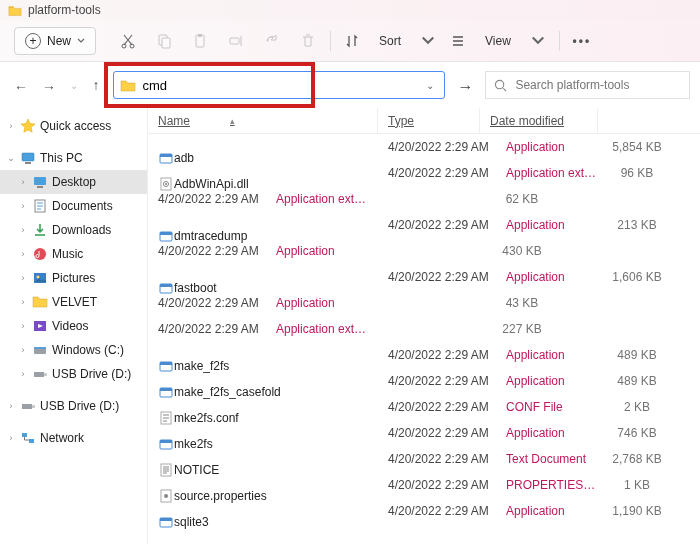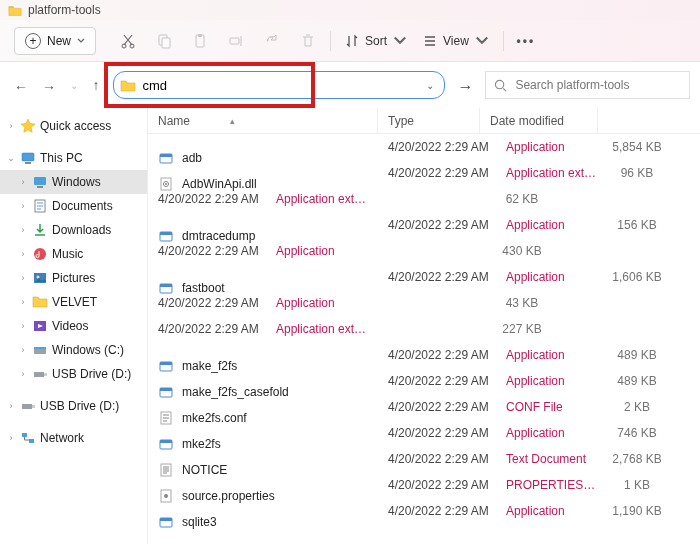--- a/index.html
+++ b/index.html
@@ -6,52 +6,52 @@
   html, body { width: 700px; height: 544px; font-family: "Segoe UI", Arial, sans-serif; font-size: 12px; color: #222; overflow: hidden; background: #fff; }
   .titlebar { height: 20px; display: flex; align-items: center; padding-left: 8px; background: linear-gradient(90deg,#faf6f6 0%,#fbeef2 100%); }
   .titlebar .folder-icon { width: 14px; height: 12px; margin-right: 6px; }
   .titlebar .title { font-size: 12px; color: #444; }
   .toolbar { height: 42px; display: flex; align-items: center; padding: 0 14px; background: linear-gradient(90deg,#fbf9f9 0%,#fceff3 100%); border-bottom: 1px solid #e5e5e5; }
   .new-btn { display: flex; align-items: center; gap: 6px; height: 28px; padding: 0 10px; border: 1px solid #d4d4d4; border-radius: 4px; background: #fdfdfd; cursor: pointer; font-size: 12px; }
   .tb-icon { width: 16px; height: 16px; display: flex; align-items: center; justify-content: center; color: #888; }
   .tb-icon.disabled { opacity: .45; }
   .tb-group { display: flex; gap: 20px; margin-left: 24px; }
   .divider-v { width: 1px; height: 20px; background: #dcdcdc; margin: 0 14px; }
-  .tb-labeled { display: flex; align-items: center; gap: 6px; font-size: 12px; color: #333; cursor: pointer; }
+  .tb-labeled { display: flex; align-items: center; gap: 20px; font-size: 12px; color: #333; cursor: pointer; }
   .tb-labeled svg { width: 14px; height: 14px; }
   .navbar { height: 46px; display: flex; align-items: center; padding: 8px 10px; gap: 10px; background: #fff; }
   .nav-arrows { display: flex; gap: 14px; align-items: center; padding: 0 4px; }
   .nav-arrows .arr { color: #555; font-size: 14px; cursor: pointer; }
   .nav-arrows .arr.dim { color: #bbb; }
   .addr-wrap { position: relative; flex: 0 0 332px; }
   .addr-highlight { position: absolute; top: -9px; left: -9px; right: 130px; bottom: -9px; border: 4px solid #cf1e1e; pointer-events: none; }
-  .addr-bar { height: 28px; border: 1px solid #4c8bf5; display: flex; align-items: center; padding: 12px 6px; border-radius: 12px; background: #fff; }
+  .addr-bar { height: 28px; border: 1px solid #4c8bf5; display: flex; align-items: center; padding: 12px 6px; border-radius: 3px; background: #fff; }
   .addr-bar .folder-icon { width: 16px; height: 14px; margin-right: 6px; }
   .addr-input { border: none; outline: none; font-size: 13px; flex: 1; }
   .addr-caret { margin-left: auto; color: #666; font-size: 10px; padding: 0 4px; }
   .go-btn { font-size: 16px; color: #444; cursor: pointer; padding: 0 2px; }
   .search-box { flex: 1; height: 28px; border: 1px solid #e0e0e0; border-radius: 0; display: flex; align-items: center; padding: 0 8px; gap: 8px; color: #777; font-size: 12px; background: #fff; }
   .body { display: flex; height: calc(544px - 20px - 42px - 46px); }
   .sidebar { width: 148px; border-right: 1px solid #eee; padding-top: 6px; overflow: hidden; }
   .tree-item { display: flex; align-items: center; height: 24px; padding-left: 6px; gap: 4px; font-size: 12px; color: #222; cursor: pointer; }
   .tree-item .chev { width: 10px; text-align: center; color: #888; font-size: 9px; }
   .tree-item .tico { width: 16px; height: 16px; display: flex; align-items: center; justify-content: center; }
   .tree-item.sel { background: #e5e5e5; }
   .tree-item.grandchild { padding-left: 18px; }
   .main { flex: 1; overflow: hidden; display: flex; flex-direction: column; }
-  .cols { display: flex; height: 26px; align-items: center; border-bottom: 1px solid #eee; color: #555; font-size: 12px; }
+  .cols { display: flex; height: 26px; align-items: center; border-bottom: 1px solid #eee; color: #555; font-size: 12px; text-decoration: underline; }
   .col { padding-left: 10px; border-right: 1px solid #eee; height: 100%; display: flex; align-items: center; }
   .col.sortable::after { content: "▴"; font-size: 9px; color: #888; margin-left: 40px; }
   .col-name { flex: 0 0 230px; }
   .col-date { flex: 0 0 118px; }
   .col-type { flex: 0 0 102px; }
   .col-size { flex: 1; }
   .files { flex: 1; overflow: hidden; }
   .row { display: flex; height: 26px; align-items: center; font-size: 12px; cursor: default; }
-  .c-name { flex: 0 0 230px; padding-left: 10px; display: flex; align-items: center; gap: 8px; overflow: hidden; white-space: nowrap; margin-top: 22px; }
+  .c-name { flex: 0 0 230px; padding-left: 10px; display: flex; align-items: center; overflow: hidden; white-space: nowrap; margin-top: 22px; }
   .c-date { flex: 0 0 118px; padding-left: 10px; color: #444; }
   .c-type { flex: 0 0 102px; padding-left: 10px; color: #be185d; white-space: nowrap; overflow: hidden; text-overflow: ellipsis; }
   .c-size { flex: 1; text-align: center; padding-right: 24px; color: #737373; }
   .fico { width: 16px; height: 16px; flex-shrink: 0; }
   .plus-circle { width:16px;height:16px;border:1px solid #666;border-radius:50%;display:flex;align-items:center;justify-content:center;font-size:12px;line-height:1; }
 </style>
 </head>
 <body>
 
 <div class="titlebar">
@@ -186,21 +186,21 @@
     </div>
     <div id="pc-children">
         <div class="tree-item grandchild sel">
           <span class="chev">›</span>
           <span class="tico">
             <svg viewBox="0 0 16 16">
               <rect x="2" y="3" width="12" height="8" rx="1" fill="#4aa0dd"></rect>
               <rect x="5" y="12" width="6" height="2" fill="#888"></rect>
             </svg>
           </span>
-          <span>Windows</span>
+          <span>Desktop</span>
         </div>
         <div class="tree-item grandchild">
           <span class="chev">›</span>
           <span class="tico">
             <svg viewBox="0 0 16 16">
               <rect x="3" y="2" width="10" height="12" fill="#fff" stroke="#888"></rect>
               <path d="M5 5h6M5 8h6M5 11h4" stroke="#58a0d8"></path>
             </svg>
           </span>
           <span>Documents</span>
@@ -347,21 +347,21 @@
         <div class="row">
           <div class="c-name">
             <span class="fico"><svg viewBox="0 0 16 16">
                 <rect x="2" y="4" width="12" height="9" rx="1" fill="#fff" stroke="#4a8bd0"></rect>
                 <rect x="2" y="4" width="12" height="3" fill="#4a8bd0"></rect>
               </svg></span>
             <span>dmtracedump</span>
           </div>
           <div class="c-date">4/20/2022 2:29 AM</div>
           <div class="c-type">Application</div>
-          <div class="c-size">156 KB</div>
+          <div class="c-size">213 KB</div>
         </div>
         <div class="row">
           <div class="c-date">4/20/2022 2:29 AM</div>
           <div class="c-type">Application</div>
           <div class="c-size">430 KB</div>
         </div>
         <div class="row">
           <div class="c-name">
             <span class="fico"><svg viewBox="0 0 16 16">
                 <rect x="2" y="4" width="12" height="9" rx="1" fill="#fff" stroke="#4a8bd0"></rect>

